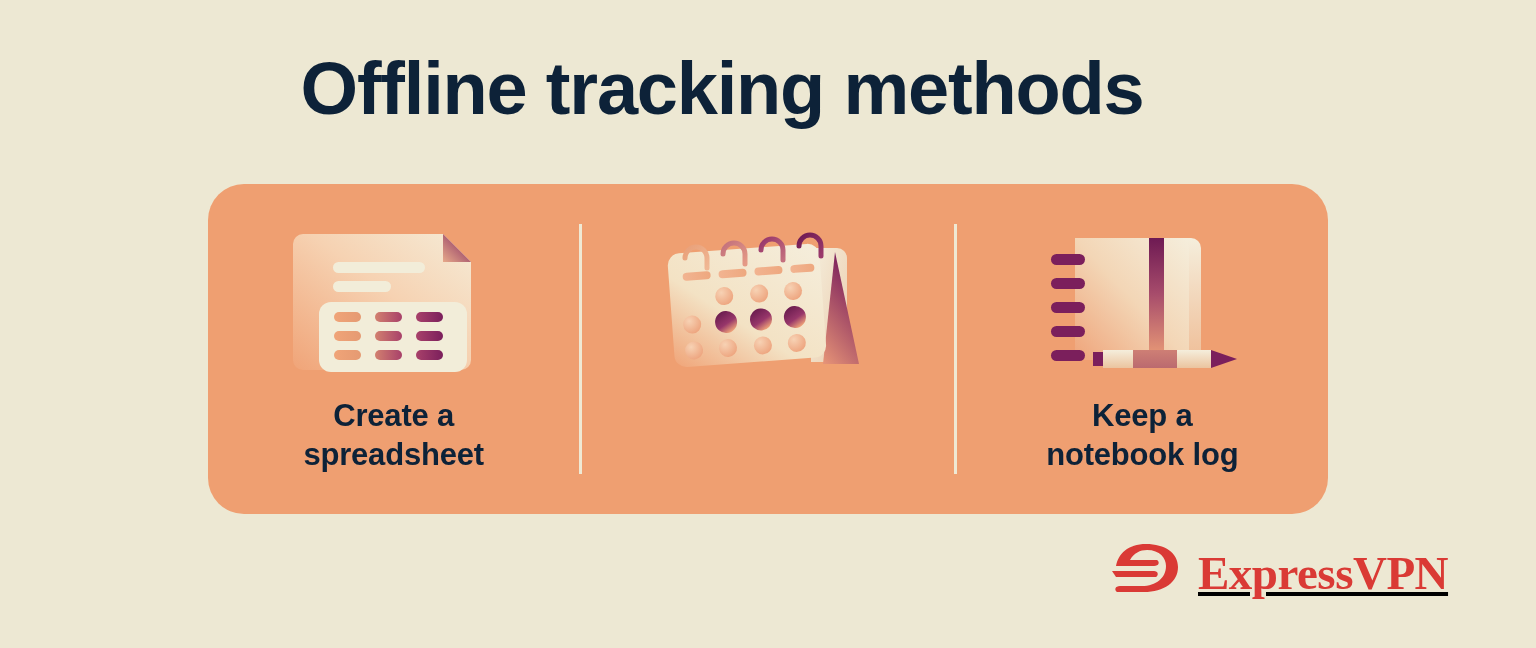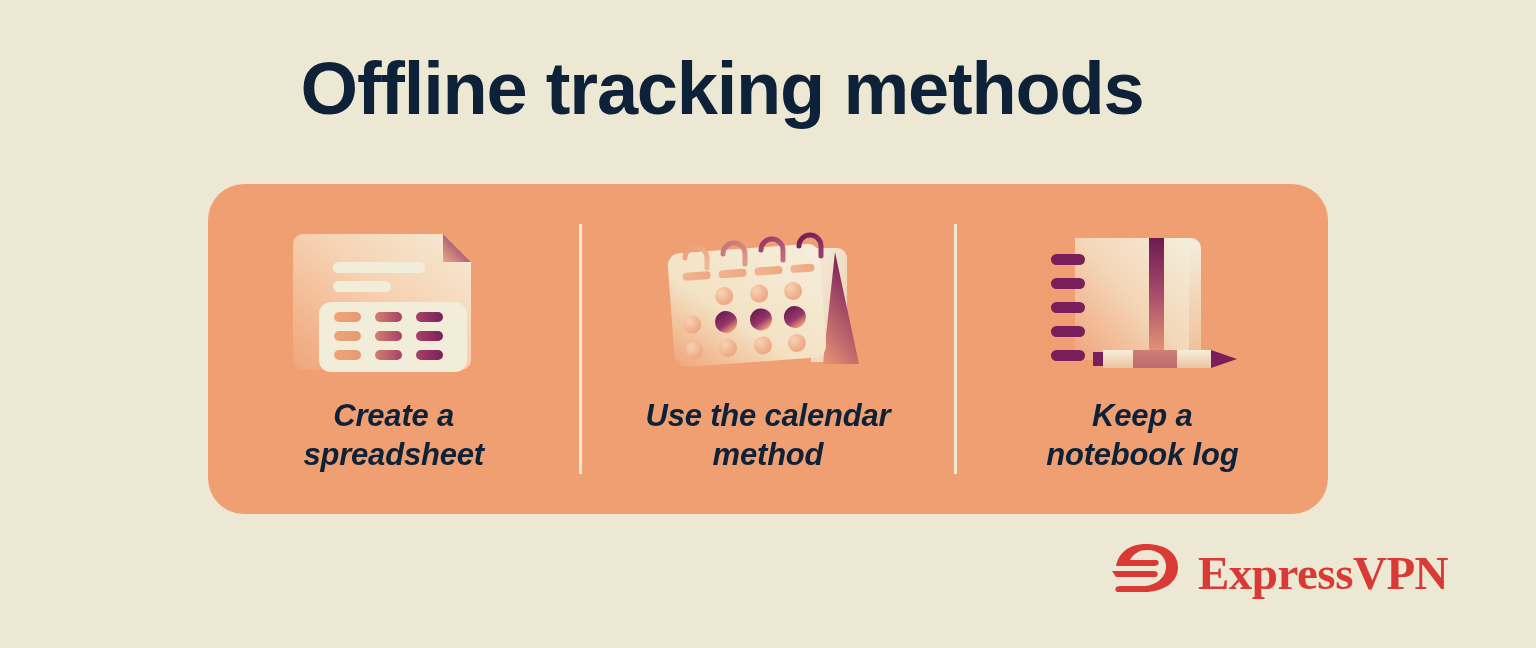--- a/index.html
+++ b/index.html
@@ -32,21 +32,20 @@
 
   
   .methods-card {
     position: absolute;
     left: 208px;
     top: 184px;
     width: 1120px;
     height: 330px;
     background: #EF9F71;
     border-radius: 36px;
-    font-style: italic;
   }
 
   .methods-row {
     display: flex;
     width: 100%;
     height: 100%;
     align-items: stretch;
   }
 
   .method-col {
@@ -87,20 +86,21 @@
   
   .brand-logo {
     position: absolute;
     left: 1110px;
     top: 536px;
     width: 330px;
     height: 74px;
     display: flex;
     align-items: center;
     gap: 14px;
+    text-decoration: underline;
   }
   .brand-mark { width: 74px; height: 62px; flex: 0 0 74px; }
   .brand-name {
     font-family: "Liberation Serif", serif;
     font-size: 47px;
     font-weight: 700;
     color: #DA3A35;
     letter-spacing: -0.5px;
     line-height: 1;
   }
@@ -242,22 +242,20 @@
           </g>
 
           <g fill="none" stroke-width="5" stroke-linecap="round">
             <path d="M22 34 a11 11 0 0 1 22 0 v10" stroke="url(#ring1)"></path>
             <path d="M60 30 a11 11 0 0 1 22 0 v10" stroke="url(#ring2)"></path>
             <path d="M98 26 a11 11 0 0 1 22 0 v10" stroke="url(#ring3)"></path>
             <path d="M136 22 a11 11 0 0 1 22 0 v10" stroke="url(#ring4)"></path>
           </g>
         </svg>
       </div>
-      <div class="method-label">Use the calendar
-method</div>
     </div>
 
     <div class="col-divider"></div>
 
     <div class="method-col">
       <div class="method-art">
         <svg viewBox="0 0 210 152" width="210" height="152" aria-hidden="true">
           <defs>
             <linearGradient id="nbCover" x1="0" y1="1" x2="1" y2="0">
               <stop offset="0%" stop-color="#EFA47A"></stop>

